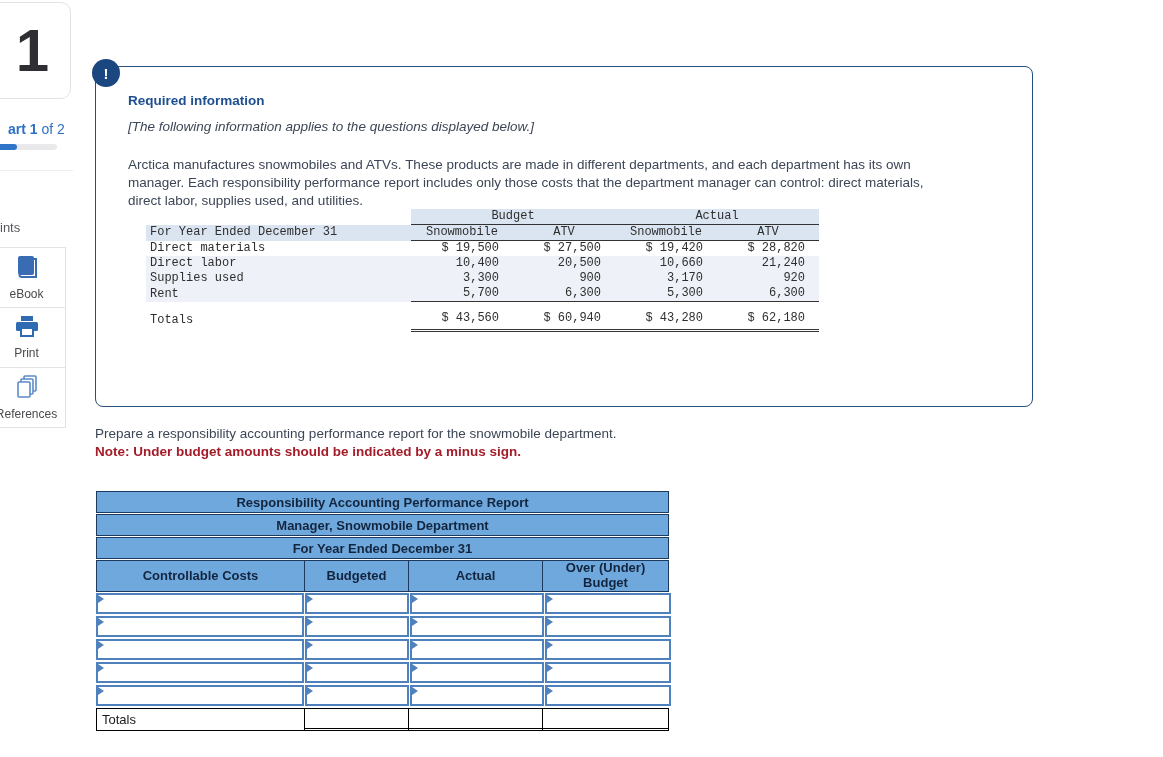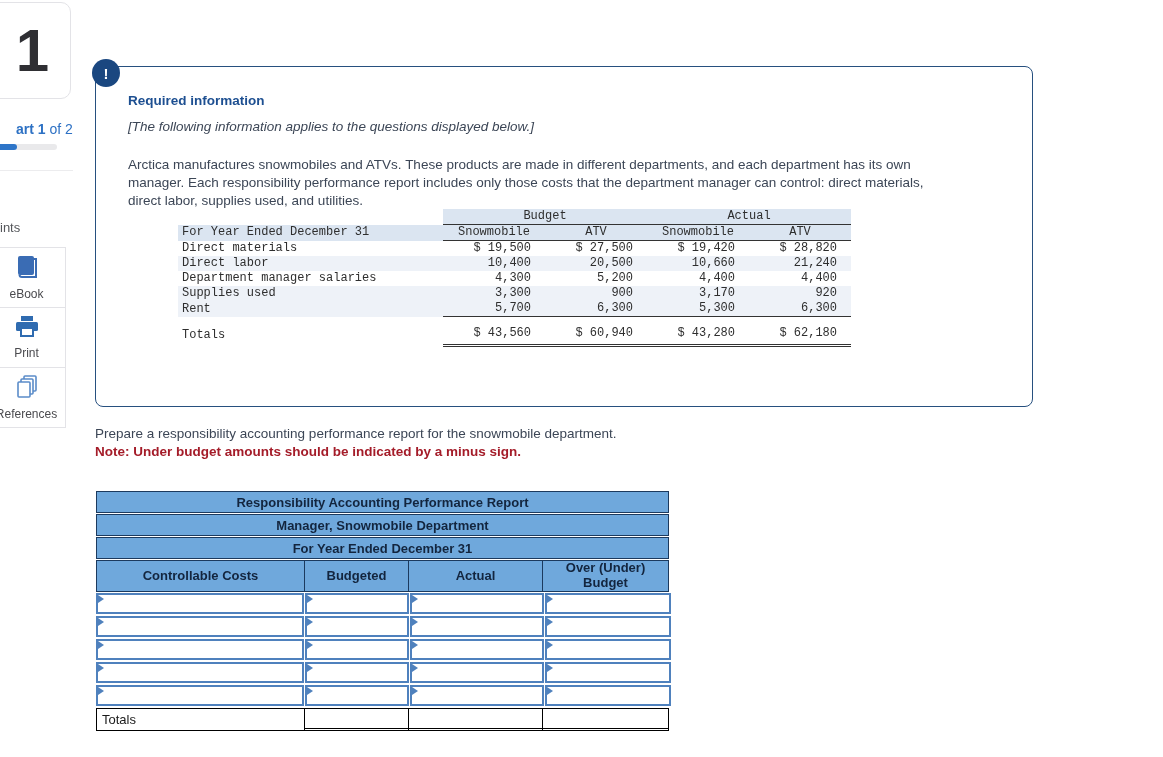--- a/index.html
+++ b/index.html
@@ -8,21 +8,21 @@
     font-family:"Liberation Sans",sans-serif;overflow:hidden;
     -webkit-font-smoothing:antialiased;
   }
   
   .qcard{
     position:absolute;left:-16px;top:2px;width:85px;height:95px;
     border:1px solid #e3e3e7;border-radius:10px;background:#fff;
     display:flex;align-items:center;justify-content:center;
   }
   .qcard span{font-size:60px;font-weight:600;color:#2f2f33;margin-left:10px;}
-  .part{position:absolute;left:16px;top:121px;font-size:14px;color:#2d71c4;}
+  .part{position:absolute;left:8px;top:121px;font-size:14px;color:#2d71c4;}
   .part b{font-weight:700;}
   .progress{
     position:absolute;left:-20px;top:144px;width:77px;height:6px;
     background:#e9e9eb;border-radius:3px;overflow:hidden;
   }
   .progress-fill{height:100%;background:#2e75c8;border-radius:3px;}
   .rail-divider{position:absolute;left:0;top:170px;width:73px;border-top:1px solid #ececee;}
   .hints{position:absolute;left:0;top:220px;font-size:13px;color:#55575b;}
   .tools{position:absolute;left:-13px;top:248px;width:79px;}
   .tool{
@@ -40,21 +40,21 @@
   .info-box{
     position:absolute;left:95px;top:66px;width:938px;height:341px;
     border:1px solid #27507f;border-radius:8px;background:#fff;
     padding:26px 16px 0 32px;box-sizing:border-box;
   }
   .ri-title{font-size:13.5px;font-weight:700;color:#1d4f91;margin-bottom:11px;}
   .ri-sub{font-size:13.5px;font-style:italic;color:#3c4656;margin-bottom:22px;}
   .ri-para{font-size:13.5px;color:#3c4656;width:824px;line-height:1.32;}
   
   .cost-table{margin-left:18px;}
-  table.ct{border-collapse:collapse;table-layout:fixed;font-family:"Liberation Mono",monospace;font-size:12px;color:#2e2e2e;margin-left:32px;}
+  table.ct{border-collapse:collapse;table-layout:fixed;font-family:"Liberation Mono",monospace;font-size:12px;color:#2e2e2e;}
   table.ct td{height:15px;line-height:15px;padding:0;white-space:nowrap;overflow:hidden;}
   table.ct .lbl{padding-left:4px;text-align:left;}
   table.ct .num{text-align:right;padding-right:14px;}
   table.ct .grp,table.ct .sub{text-align:center;}
   .bg-hdr{background:#dbe5f1;}
   .bg-stripe{background:#eef2f8;}
   .rule-b{border-bottom:1px solid #333;}
   .rule-dbl{border-bottom:3px double #333;}
   table.ct tr.tot td{height:24px;vertical-align:bottom;padding-bottom:3px;}
   
@@ -180,27 +180,20 @@
         <td class="num">$ 28,820</td>
       </tr>
       <tr>
         <td class="lbl bg-stripe">Direct labor</td>
         <td class="num bg-stripe">10,400</td>
         <td class="num bg-stripe">20,500</td>
         <td class="num bg-stripe">10,660</td>
         <td class="num bg-stripe">21,240</td>
       </tr>
       <tr>
-        <td class="lbl">Department manager salaries</td>
-        <td class="num">4,300</td>
-        <td class="num">5,200</td>
-        <td class="num">4,400</td>
-        <td class="num">4,400</td>
-      </tr>
-      <tr>
         <td class="lbl bg-stripe">Supplies used</td>
         <td class="num bg-stripe">3,300</td>
         <td class="num bg-stripe">900</td>
         <td class="num bg-stripe">3,170</td>
         <td class="num bg-stripe">920</td>
       </tr>
       <tr>
         <td class="lbl bg-stripe">Rent</td>
         <td class="num bg-stripe rule-b">5,700</td>
         <td class="num bg-stripe rule-b">6,300</td>

